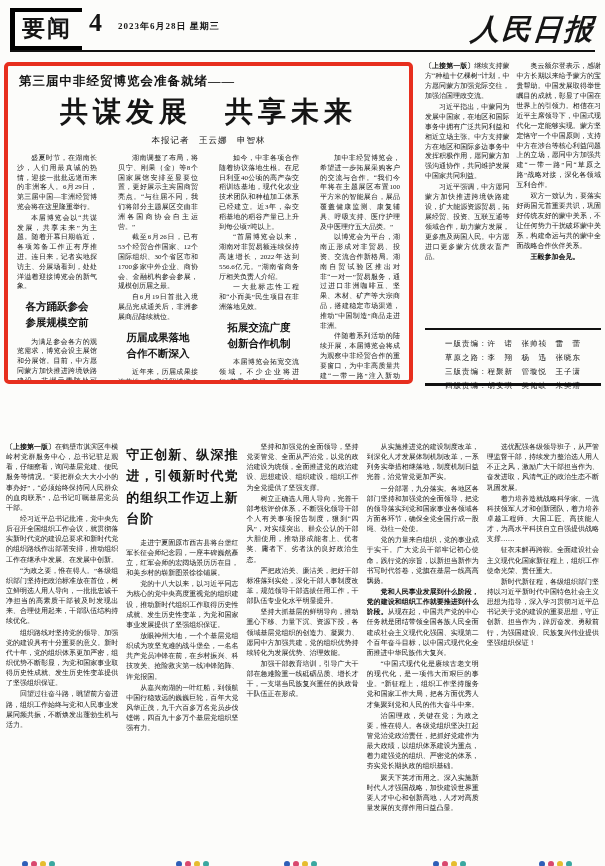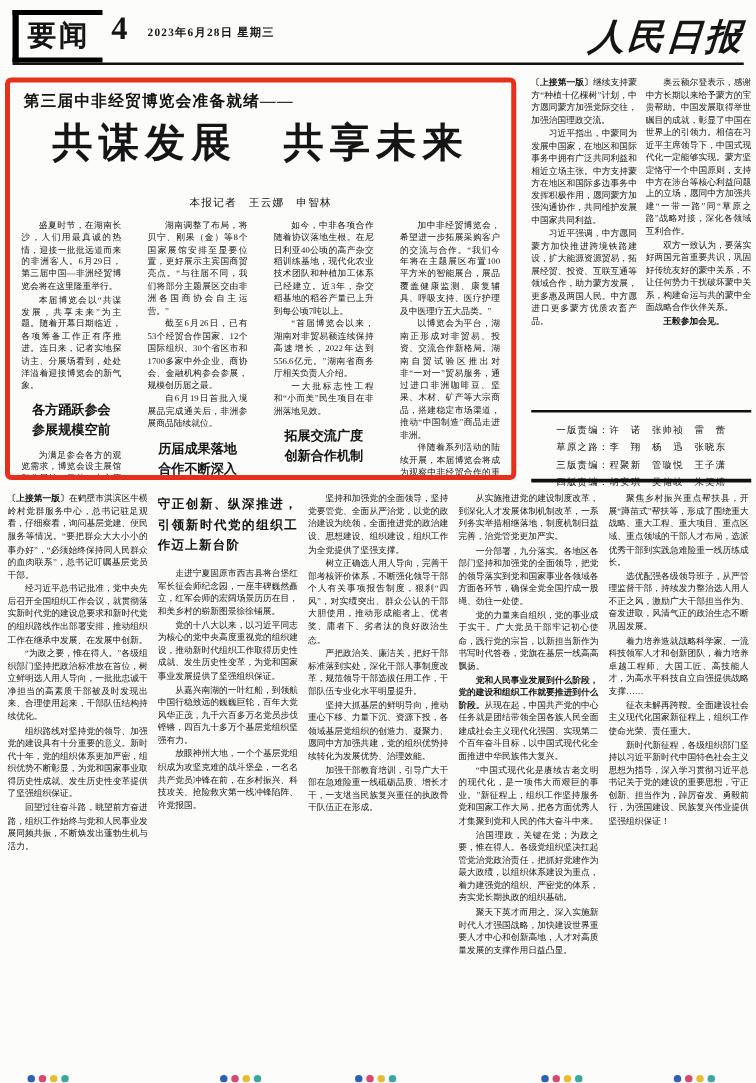--- a/index.html
+++ b/index.html
@@ -25,41 +25,41 @@
     font-family:"DejaVu Serif","Liberation Serif",serif; font-style:italic; letter-spacing:2px;
     transform:skewX(-4deg);
   }
   
   .lead-box {
     position:absolute; top:62px; left:4px; width:409px; height:322px;
     border:4px solid #e72f1e; border-radius:5px; background:#fcfcfa;
     padding:6px 9px 4px; overflow:hidden;
   }
   .lead-kicker { font-size:12.5px; font-weight:bold; letter-spacing:1px; margin:1px 0 3px 2px; }
-  .lead-headline { text-align:center; font-size:32px; font-weight:bold; letter-spacing:5px; margin:3px 0 20px; }
+  .lead-headline { text-align:center; font-size:28px; font-weight:bold; letter-spacing:5px; margin:3px 0 4px; }
   .lead-byline { text-align:center; font-size:8.5px; margin-bottom:7px; letter-spacing:1px; }
   .lead-cols { display:flex; gap:21px; height:232px; overflow:hidden; }
   .lead-col { flex:1; font-size:7px; line-height:1.4; text-align:justify; overflow:hidden; }
   .lead-col p, .side-article p, .bottom-col p { margin:0 0 1px; text-indent:2em; }
   .subhead { font-size:10.5px; font-weight:bold; text-align:center; line-height:1.55; margin:7px 0 6px; text-indent:0 !important; }
   .no-indent { text-indent:0 !important; }
   .cont-tag { font-weight:bold; }
   
   .side-article {
     position:absolute; top:62px; left:425px; width:176px; height:258px;
     column-count:2; column-gap:7px; font-size:7px; line-height:1.42; text-align:justify; overflow:hidden;
   }
   .side-rule-1 { position:absolute; top:328px; left:425px; width:176px; border-top:2px solid #111; }
   .editors-box { position:absolute; top:337px; left:425px; width:176px; text-align:center; font-size:7.5px; line-height:1.85; letter-spacing:1px; }
   .side-rule-2 { position:absolute; top:383px; left:425px; width:176px; border-top:3px solid #111; }
   .closing-line { font-weight:bold; }
   
   .bottom-section { position:absolute; top:394px; left:6px; width:593px; height:452px; display:flex; gap:8px; overflow:hidden; }
-  .bottom-col { flex:1; font-size:7px; line-height:1.45; text-align:justify; overflow:hidden; }
-  .bottom-heading { font-size:10px; font-weight:bold; line-height:1.65; letter-spacing:1px; margin:2px 0 8px; text-indent:0;font-family:Liberation Serif, serif; }
+  .bottom-col { flex:1; font-size:7px; line-height:1.45; text-align:justify; overflow:hidden;margin-top:48px; }
+  .bottom-heading { font-size:13px; font-weight:bold; line-height:1.65; letter-spacing:1px; margin:2px 0 8px; text-indent:0;font-family:Liberation Serif, serif; }
   .bold-lead { font-weight:bold; }
   
   .reg-group { position:absolute; bottom:6px; height:7px; }
   .dot { display:inline-block; width:6px; height:6px; border-radius:50%; margin-right:3px; }
   .d1 { background:#2e5fb8; } .d2 { background:#d9486e; } .d3 { background:#e6bd2f; } .d4 { background:#3aa8a0; }
 </style>
 </head>
 <body>
 
 <div class="header">
@@ -131,41 +131,40 @@
     <p class="no-indent"><span class="cont-tag">〔上接第一版〕</span><span>在鹤壁市淇滨区牛横岭村党群服务中心，总书记驻足观看，仔细察看，询问基层党建、便民服务等情况。“要把群众大大小小的事办好”，“必须始终保持同人民群众的血肉联系”，总书记叮嘱基层党员干部。</span></p>
     <p>经习近平总书记批准，党中央先后召开全国组织工作会议，就贯彻落实新时代党的建设总要求和新时代党的组织路线作出部署安排，推动组织工作在继承中发展、在发展中创新。</p>
     <p>“为政之要，惟在得人。”各级组织部门坚持把政治标准放在首位，树立鲜明选人用人导向，一批批忠诚干净担当的高素质干部被及时发现出来、合理使用起来，干部队伍结构持续优化。</p>
     <p>组织路线对坚持党的领导、加强党的建设具有十分重要的意义。新时代十年，党的组织体系更加严密，组织优势不断彰显，为党和国家事业取得历史性成就、发生历史性变革提供了坚强组织保证。</p>
     <p>回望过往奋斗路，眺望前方奋进路，组织工作始终与党和人民事业发展同频共振，不断焕发出蓬勃生机与活力。</p>
   </div>
   <div class="bottom-col">
     <div class="bottom-heading">守正创新、纵深推进，引领新时代党的组织工作迈上新台阶</div>
     <p>走进宁夏固原市西吉县将台堡红军长征会师纪念园，一座丰碑巍然矗立，红军会师的宏阔场景历历在目，和美乡村的崭新图景徐徐铺展。</p>
     <p>党的十八大以来，以习近平同志为核心的党中央高度重视党的组织建设，推动新时代组织工作取得历史性成就、发生历史性变革，为党和国家事业发展提供了坚强组织保证。</p>
+    <p>放眼神州大地，一个个基层党组织成为攻坚克难的战斗堡垒，一名名共产党员冲锋在前，在乡村振兴、科技攻关、抢险救灾第一线冲锋陷阵、许党报国。</p>
     <p>从嘉兴南湖的一叶红船，到领航中国行稳致远的巍巍巨轮，百年大党风华正茂，九千六百多万名党员步伐铿锵，四百九十多万个基层党组织坚强有力。</p>
-    <p>放眼神州大地，一个个基层党组织成为攻坚克难的战斗堡垒，一名名共产党员冲锋在前，在乡村振兴、科技攻关、抢险救灾第一线冲锋陷阵、许党报国。</p>
   </div>
   <div class="bottom-col">
     <p>坚持和加强党的全面领导，坚持党要管党、全面从严治党，以党的政治建设为统领，全面推进党的政治建设、思想建设、组织建设，组织工作为全党提供了坚强支撑。</p>
     <p>树立正确选人用人导向，完善干部考核评价体系，不断强化领导干部个人有关事项报告制度，狠刹“四风”，对实绩突出、群众公认的干部大胆使用，推动形成能者上、优者奖、庸者下、劣者汰的良好政治生态。</p>
     <p>严把政治关、廉洁关，把好干部标准落到实处，深化干部人事制度改革，规范领导干部选拔任用工作，干部队伍专业化水平明显提升。</p>
     <p>坚持大抓基层的鲜明导向，推动重心下移、力量下沉、资源下投，各领域基层党组织的创造力、凝聚力、愿同中方加强共建，党的组织优势持续转化为发展优势、治理效能。</p>
     <p>加强干部教育培训，引导广大干部在急难险重一线砥砺品质、增长才干，一支堪当民族复兴重任的执政骨干队伍正在形成。</p>
   </div>
   <div class="bottom-col">
     <p>从实施推进党的建设制度改革，到深化人才发展体制机制改革，一系列务实举措相继落地，制度机制日益完善，治党管党更加严实。</p>
     <p>一分部署，九分落实。各地区各部门坚持和加强党的全面领导，把党的领导落实到党和国家事业各领域各方面各环节，确保全党全国拧成一股绳、劲往一处使。</p>
     <p>党的力量来自组织，党的事业成于实干。广大党员干部牢记初心使命，践行党的宗旨，以新担当新作为书写时代答卷，党旗在基层一线高高飘扬。</p>
     <p><span class="bold-lead">党和人民事业发展到什么阶段，党的建设和组织工作就要推进到什么阶段。</span><span>从现在起，中国共产党的中心任务就是团结带领全国各族人民全面建成社会主义现代化强国、实现第二个百年奋斗目标，以中国式现代化全面推进中华民族伟大复兴。</span></p>
     <p>“中国式现代化是赓续古老文明的现代化，是一项伟大而艰巨的事业。”新征程上，组织工作坚持服务党和国家工作大局，把各方面优秀人才集聚到党和人民的伟大奋斗中来。</p>
     <p>治国理政，关键在党；为政之要，惟在得人。各级党组织坚决扛起管党治党政治责任，把抓好党建作为最大政绩，以组织体系建设为重点，着力建强党的组织、严密党的体系，夯实党长期执政的组织基础。</p>
     <p>聚天下英才而用之。深入实施新时代人才强国战略，加快建设世界重要人才中心和创新高地，人才对高质量发展的支撑作用日益凸显。</p>
   </div>
   <div class="bottom-col">
-    <p>聚焦乡村振兴重点帮扶县，开展“蹲苗式”帮扶等，形成了围绕重大战略、重大工程、重大项目、重点区域、重点领域的干部人才布局，选派优秀干部到实践急难险重一线历练成长。</p>
     <p>选优配强各级领导班子，从严管理监督干部，持续发力整治选人用人不正之风，激励广大干部担当作为、奋发进取，风清气正的政治生态不断巩固发展。</p>
     <p>着力培养造就战略科学家、一流科技领军人才和创新团队，着力培养卓越工程师、大国工匠、高技能人才，为高水平科技自立自强提供战略支撑……</p>
     <p>征衣未解再跨鞍。全面建设社会主义现代化国家新征程上，组织工作使命光荣、责任重大。</p>
     <p>新时代新征程，各级组织部门坚持以习近平新时代中国特色社会主义思想为指导，深入学习贯彻习近平总书记关于党的建设的重要思想，守正创新、担当作为，踔厉奋发、勇毅前行，为强国建设、民族复兴伟业提供坚强组织保证！</p>
   </div>
 </div>
 
 <div class="reg-group" style="left:22px"><span class="dot d1"></span><span class="dot d2"></span><span class="dot d3"></span><span class="dot d4"></span></div>
 <div class="reg-group" style="left:176px"><span class="dot d1"></span><span class="dot d2"></span><span class="dot d3"></span><span class="dot d4"></span></div>
 <div class="reg-group" style="left:284px"><span class="dot d1"></span><span class="dot d2"></span><span class="dot d3"></span><span class="dot d4"></span></div>

